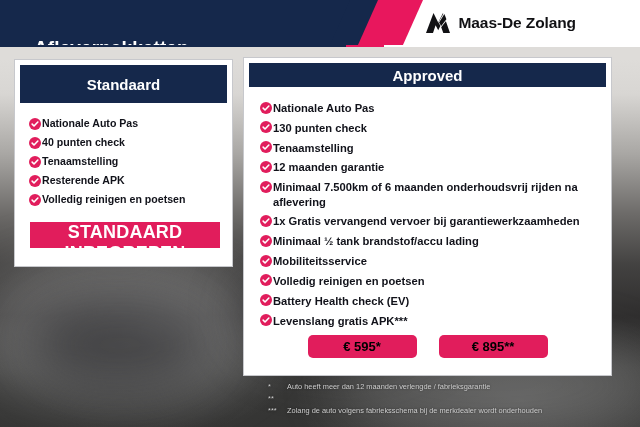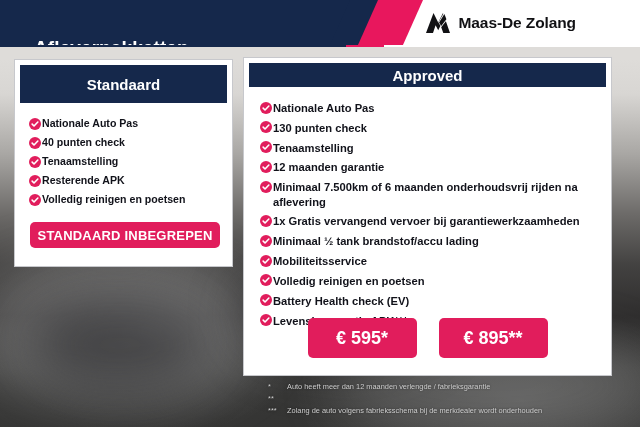--- a/index.html
+++ b/index.html
@@ -134,41 +134,41 @@
   }
   .feature-text { display: block; }
 
   .btn-standaard {
     position: absolute;
     left: 15px; bottom: 18px;
     width: 190px; height: 26px;
     background: #e11d5c;
     color: #ffffff;
     border: none;
+    border-radius: 0;
+    font-family: "Liberation Sans", sans-serif;
+    font-size: 18px;
+    font-weight: bold;
+    letter-spacing: 0.2px;
+    cursor: pointer;
+  }
+
+  .price-row {
+    position: absolute;
+    left: 0; right: 0; bottom: 17px;
+    display: flex; justify-content: center; gap: 22px;
+  }
+  .btn-price {
+    width: 109px; height: 23px;
+    background: #e11d5c;
+    color: #000000;
+    border: none;
     border-radius: 5px;
     font-family: "Liberation Sans", sans-serif;
     font-size: 13px;
-    font-weight: bold;
-    letter-spacing: 0.2px;
-    cursor: pointer;
-  }
-
-  .price-row {
-    position: absolute;
-    left: 0; right: 0; bottom: 17px;
-    display: flex; justify-content: center; gap: 22px;
-  }
-  .btn-price {
-    width: 109px; height: 40px;
-    background: #e11d5c;
-    color: #ffffff;
-    border: none;
-    border-radius: 5px;
-    font-family: "Liberation Sans", sans-serif;
-    font-size: 18px;
     font-weight: bold;
     cursor: pointer;
   }
 
   
   .footnotes {
     position: absolute;
     left: 268px; top: 381px;
     width: 360px;
     color: #cfcfcf;

